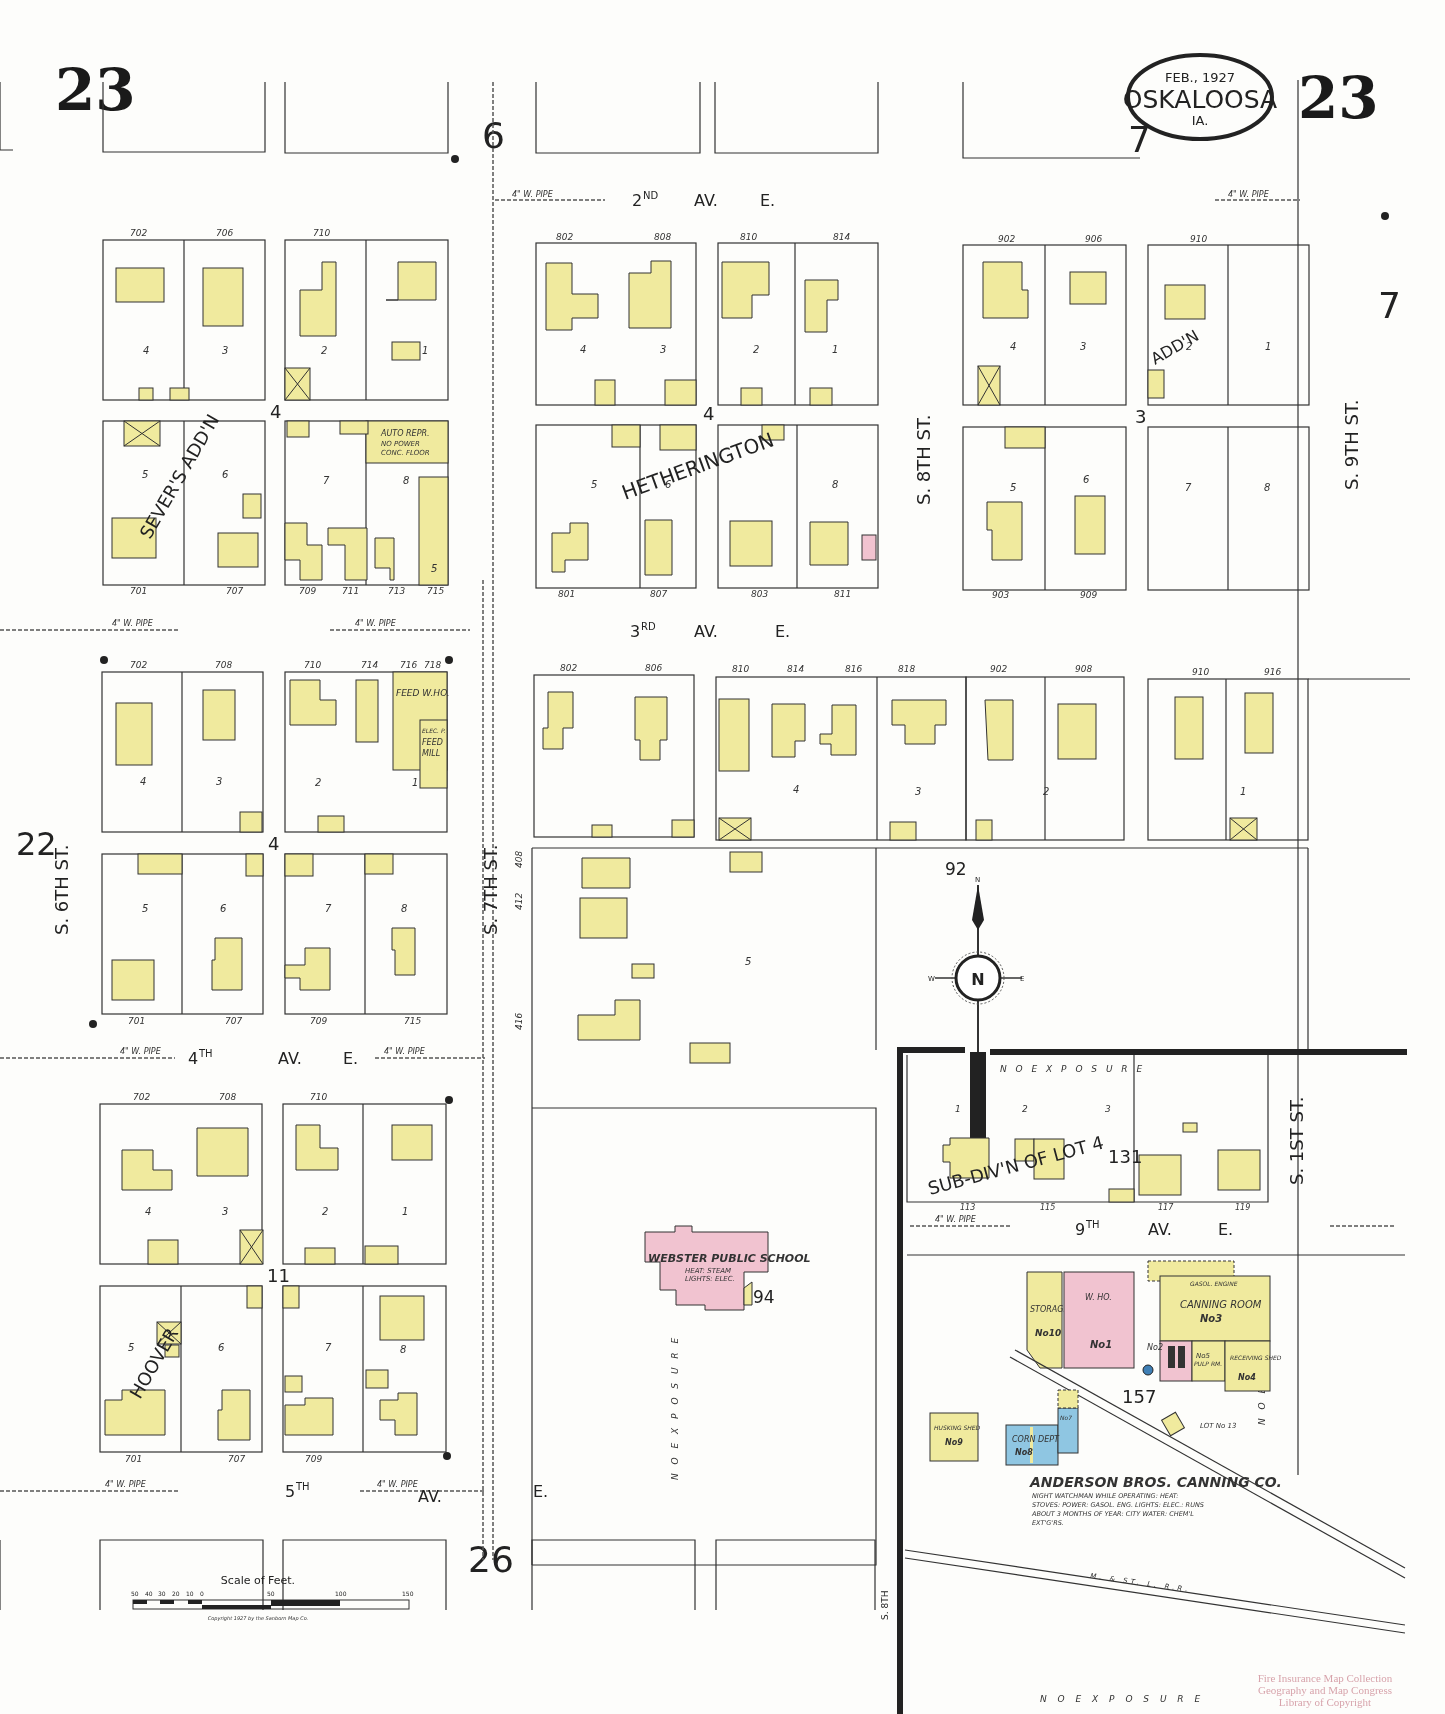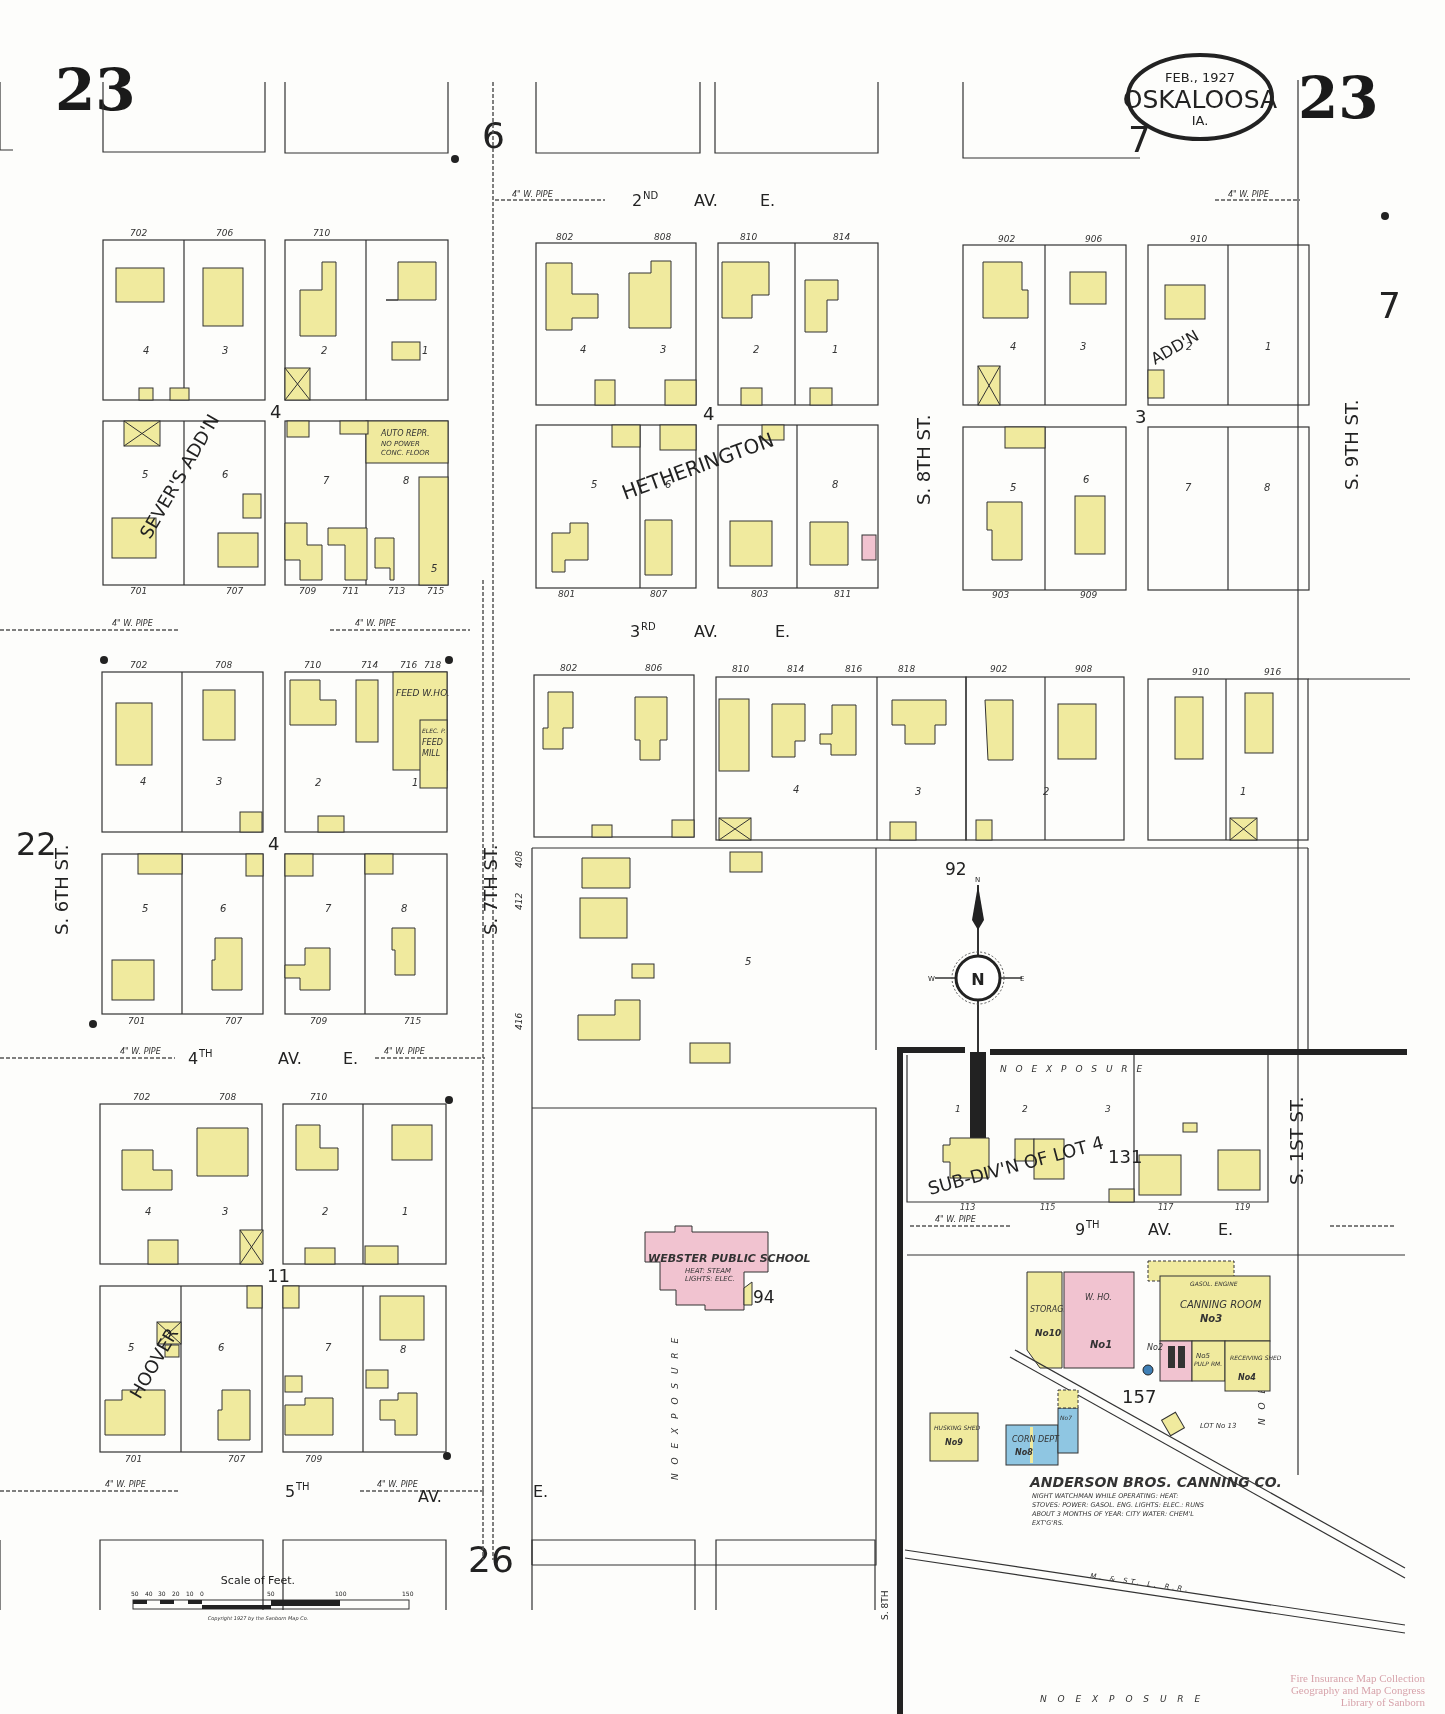--- a/index.html
+++ b/index.html
@@ -1,21 +1,21 @@
 <!DOCTYPE html>
 <html><head>
 <meta charset="utf-8">
 <style>
   html,body{margin:0;padding:0;background:#fdfdfb;}
   body{width:1445px;height:1714px;position:relative;overflow:hidden;font-family:"DejaVu Sans",sans-serif;}
   #map{position:absolute;left:0;top:0;width:1445px;height:1714px;}
   .lbl{font-family:"DejaVu Sans",sans-serif;fill:#222;}
   .ital{font-family:"DejaVu Sans",sans-serif;font-style:italic;fill:#333;}
   .serifbig{font-family:"DejaVu Serif",serif;font-weight:bold;fill:#1a1a1a;}
-  .watermark{position:absolute;left:1225px;top:1672px;width:200px;text-align:right;font-family:"Liberation Serif",serif;font-size:11px;line-height:12px;color:#d7a3ab;}
+  .watermark{position:absolute;left:1225px;top:1672px;width:200px;text-align:center;font-family:"Liberation Serif",serif;font-size:11px;line-height:12px;color:#d7a3ab;}
 </style>
 </head>
 <body>
 
 <svg id="map" viewBox="0 0 1445 1714" xmlns="http://www.w3.org/2000/svg">
   <defs>
     <style>
       .blk{fill:none;stroke:#333;stroke-width:1.2;}
       .fr{fill:#f0ea9e;stroke:#333;stroke-width:1;}
       .br{fill:#f1c3d0;stroke:#333;stroke-width:1;}
@@ -584,14 +584,14 @@
     <text class="lbl" x="267" y="1596" font-size="6">50</text>
     <text class="lbl" x="335" y="1596" font-size="6">100</text>
     <text class="lbl" x="402" y="1596" font-size="6">150</text>
     <text class="ital" x="258" y="1620" font-size="5" text-anchor="middle">Copyright 1927 by the Sanborn Map Co.</text>
   </g>
 </svg>
 
 <div class="watermark">
   <div>Fire Insurance Map Collection</div>
   <div>Geography and Map Congress</div>
-  <div>Library of Sanborn</div>
+  <div>Library of Copyright</div>
 </div>
 
 </body></html>

